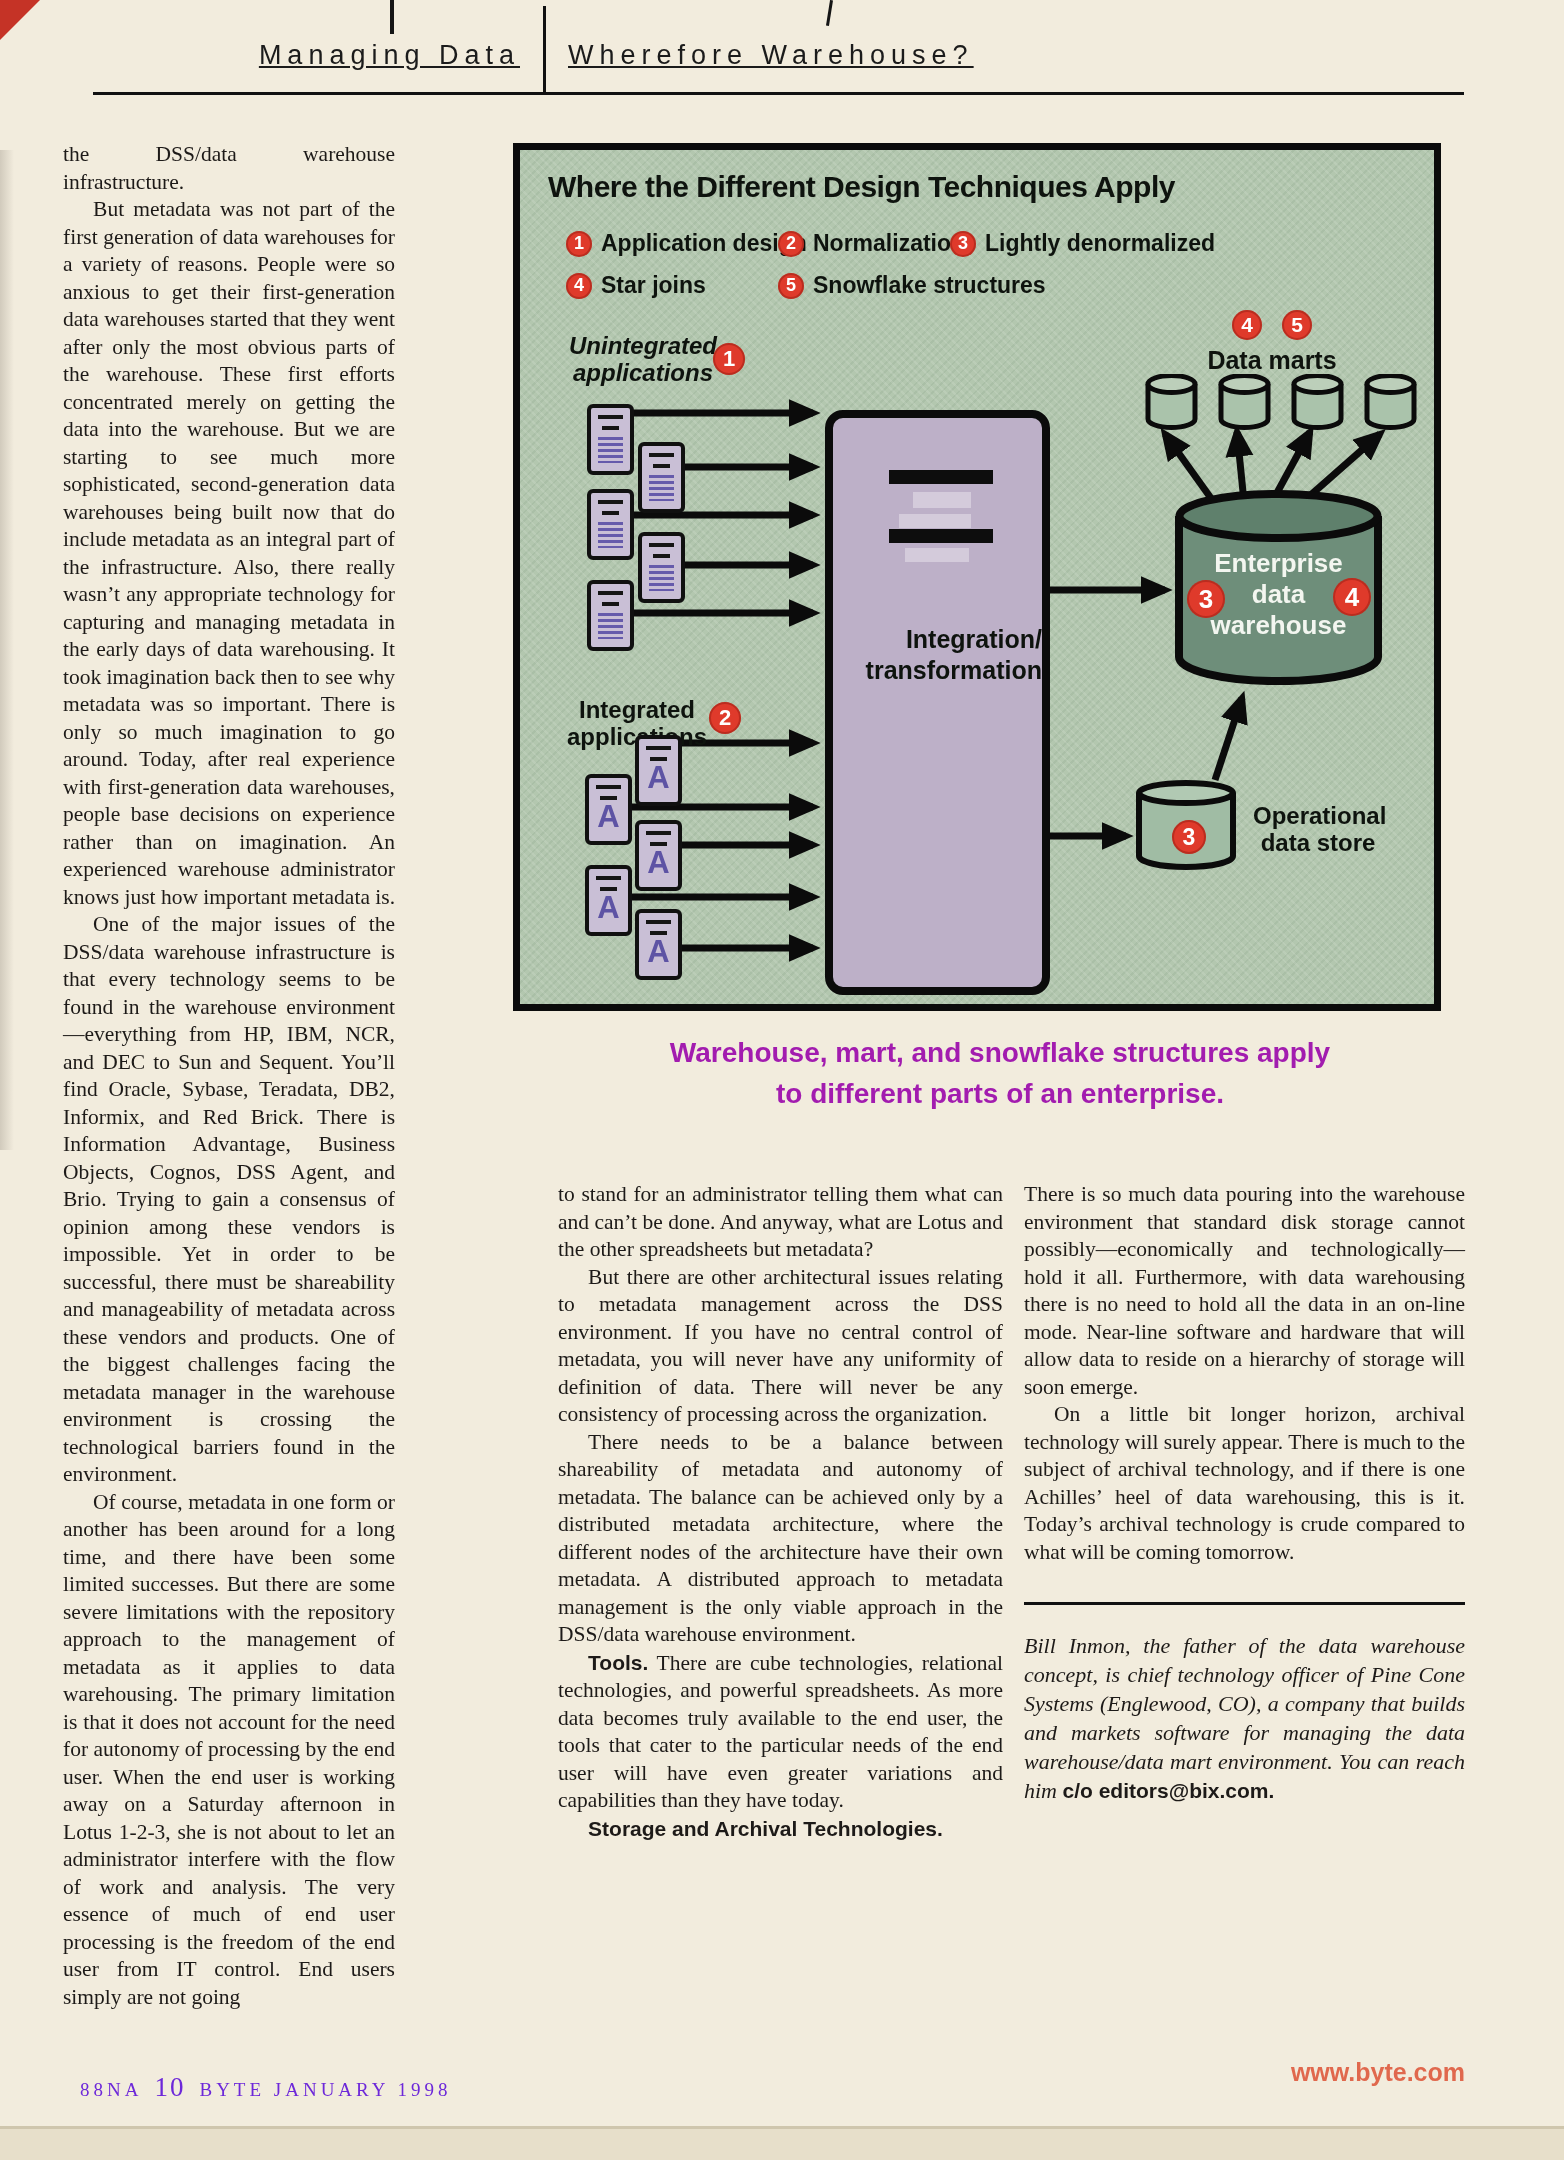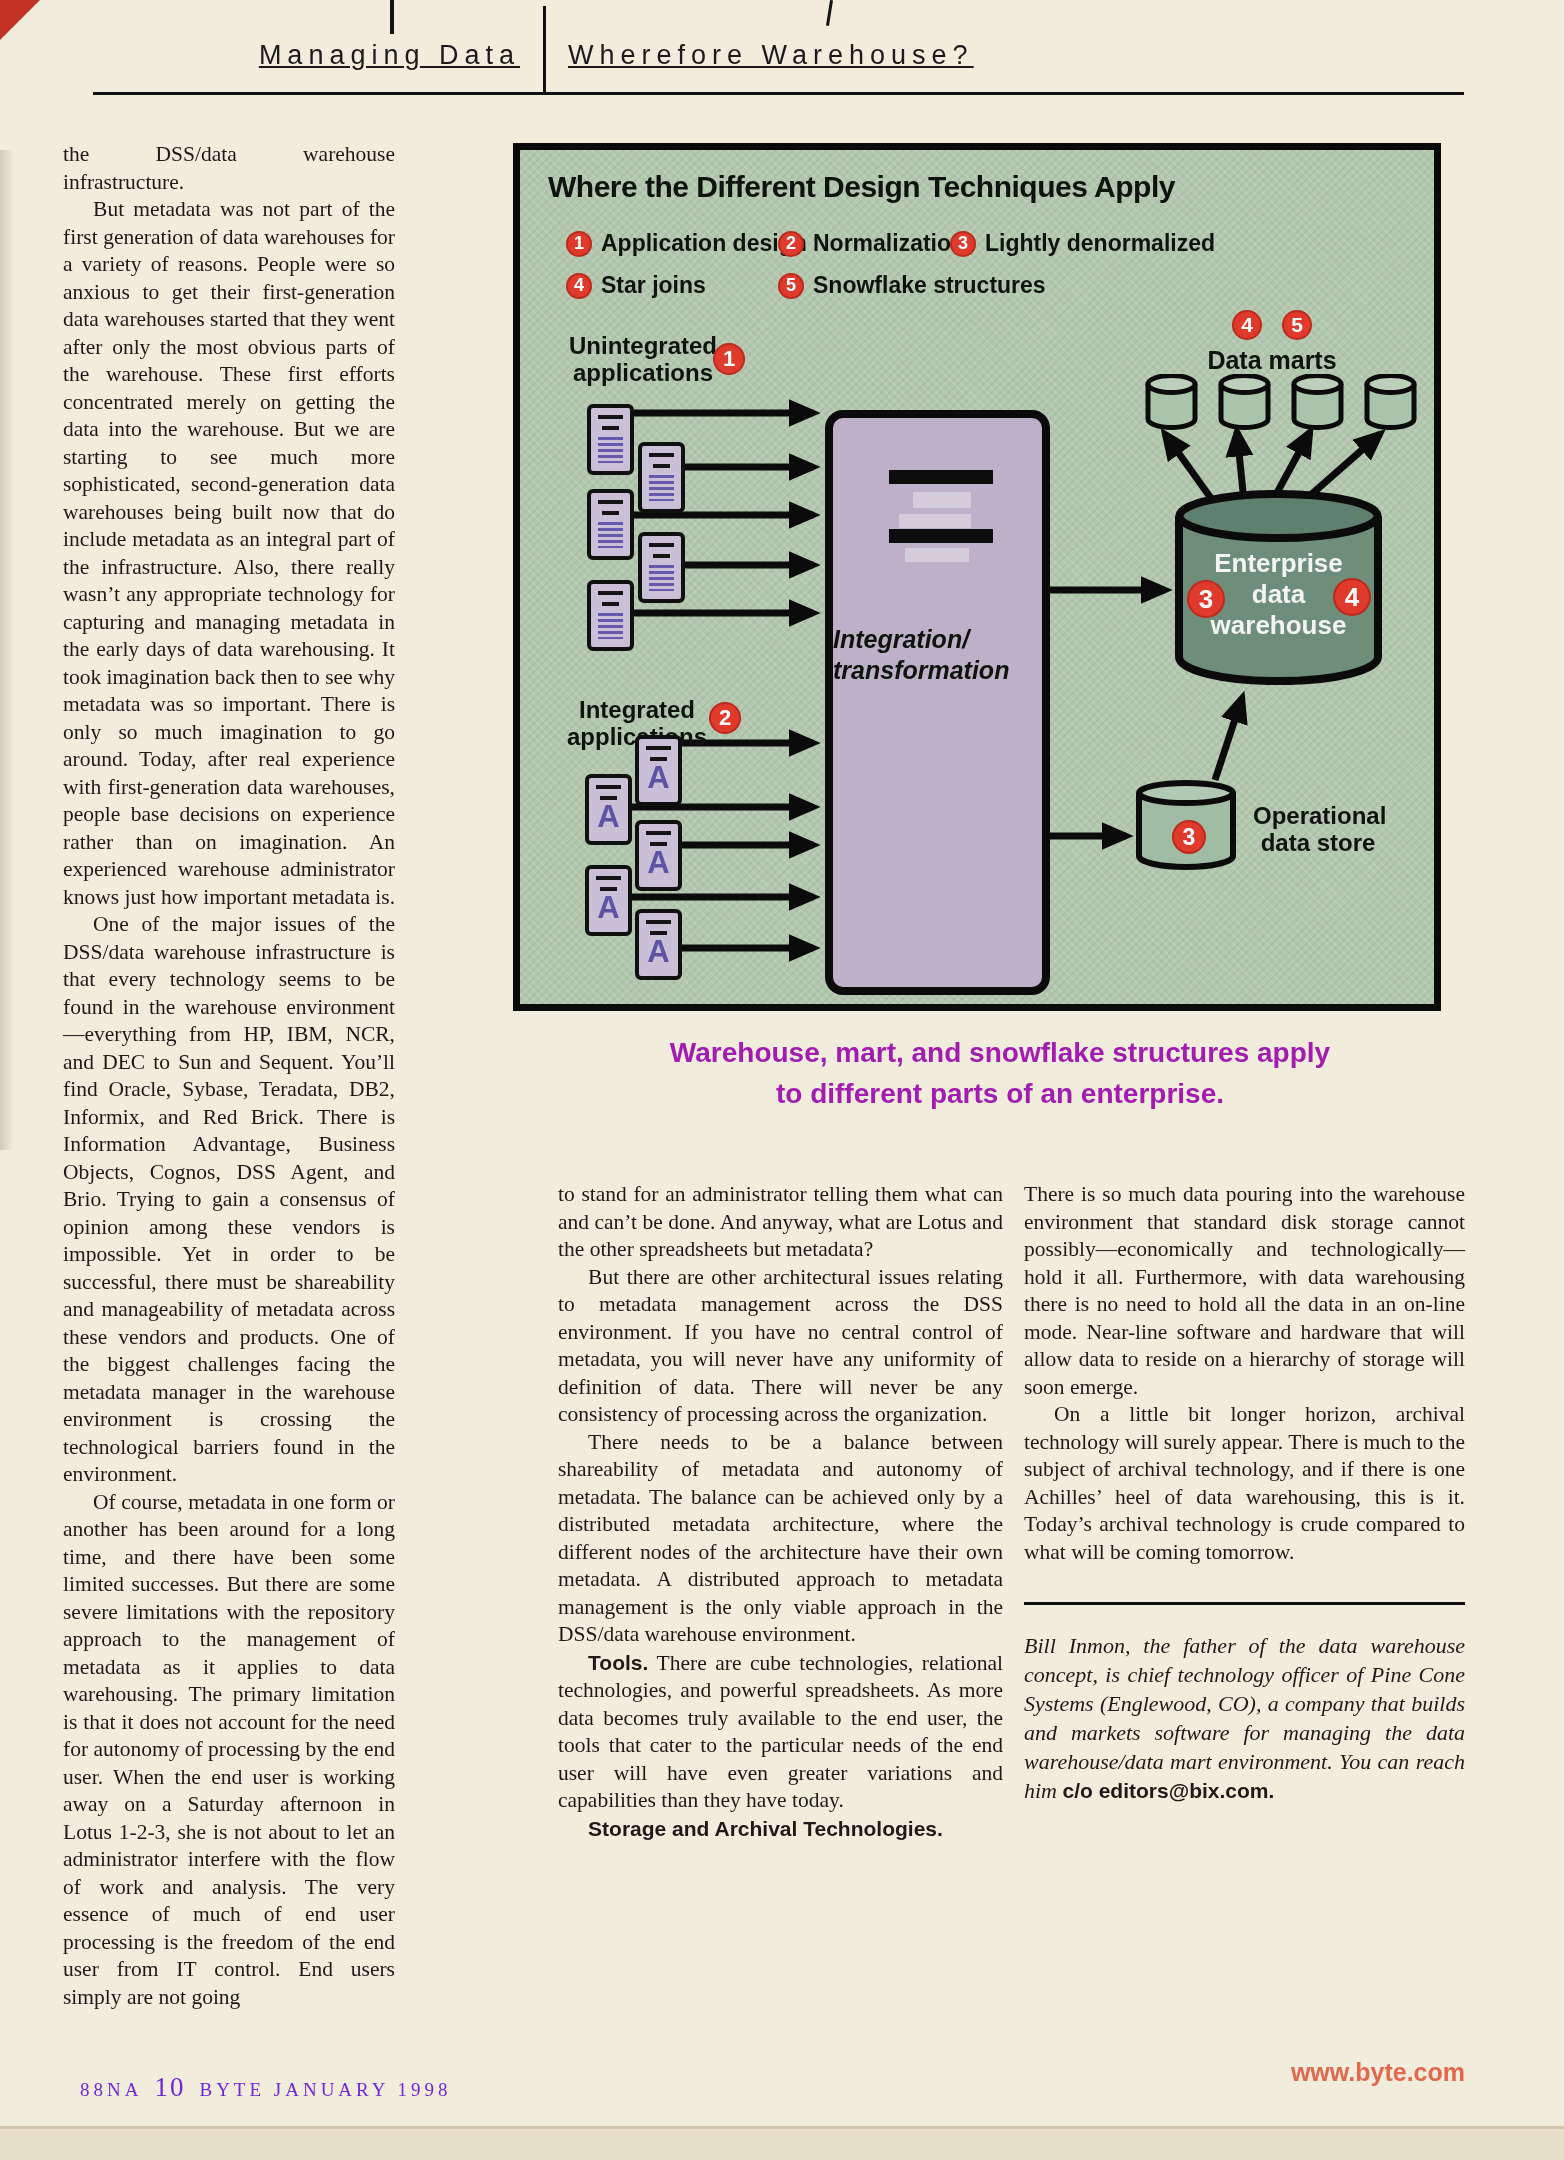--- a/index.html
+++ b/index.html
@@ -64,22 +64,22 @@
   .doc .dl2{margin:7px auto 0;width:45%;height:4px;background:#151515;}
   .doc .dscr{margin:7px auto 0;width:66%;height:26px;
       background:repeating-linear-gradient(#655aab 0 3px,transparent 3px 6px);}
   .doc .dA{text-align:center;font-family:"Liberation Sans",sans-serif;font-weight:bold;
       font-size:31px;line-height:32px;color:#5d53a4;margin-top:1px;}
 
   .int-box{position:absolute;left:305px;top:260px;width:225px;height:585px;
       box-sizing:border-box;background:#bdb0c8;border:8px solid #0b0b0b;border-radius:18px;}
   .int-box .bar{position:absolute;left:56px;width:104px;height:14px;background:#0d0d0d;}
   .int-box .hl{position:absolute;background:rgba(255,255,255,.35);}
-  .int-box .ib-label{position:absolute;left:0;top:206px;width:100%;text-align:left;
-      font-size:25px;line-height:31px;font-style:italic;}
+  .int-box .ib-label{position:absolute;left:0;top:206px;width:100%;text-align:right;
+      font-size:25px;line-height:31px;}
 
   .cyl{position:absolute;}
   .cyl .cyl-text{position:absolute;left:0;width:100%;text-align:center;color:#f3f6f0;
       font-family:"Liberation Sans",sans-serif;font-weight:bold;}
   .edw-text{top:58px;font-size:26px;line-height:31px;}
   .dm-label{left:652px;top:196px;width:200px;text-align:center;font-size:25px;}
   .ods-label{left:733px;top:652px;width:130px;text-align:center;font-size:24px;line-height:27px;}
 
   .fig-arrows{position:absolute;left:0;top:0;}
 
@@ -163,21 +163,21 @@
       <line x1="528" y1="440" x2="645" y2="440"></line>
       <line x1="528" y1="686" x2="606" y2="686"></line>
       <line x1="695" y1="630" x2="722" y2="548"></line>
       <line x1="698" y1="358" x2="645" y2="284"></line>
       <line x1="724" y1="352" x2="717" y2="282"></line>
       <line x1="752" y1="352" x2="790" y2="282"></line>
       <line x1="776" y1="358" x2="860" y2="284"></line>
     </g>
   </svg>
 
-  <div class="abs fig-sans grp-label" style="left:48px;top:182px;width:150px;">
+  <div class="abs fig-sans grp-label" style="left:48px;top:182px;width:150px;font-style:italic;">
     <div>Unintegrated</div>
     <div>applications</div>
   </div>
   <div class="badge" style="left:193px;top:193px;width:32px;height:32px;font-size:22px;">1</div>
 
   <div class="doc" style="left:67px;top:254px;">
       <div class="dl1"></div>
       <div class="dl2"></div>
       <div class="dscr"></div>
     </div>

